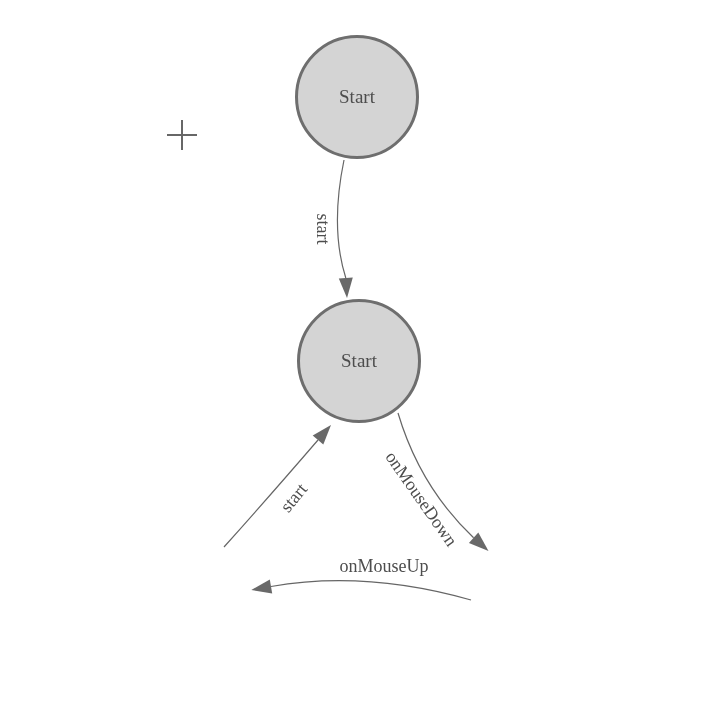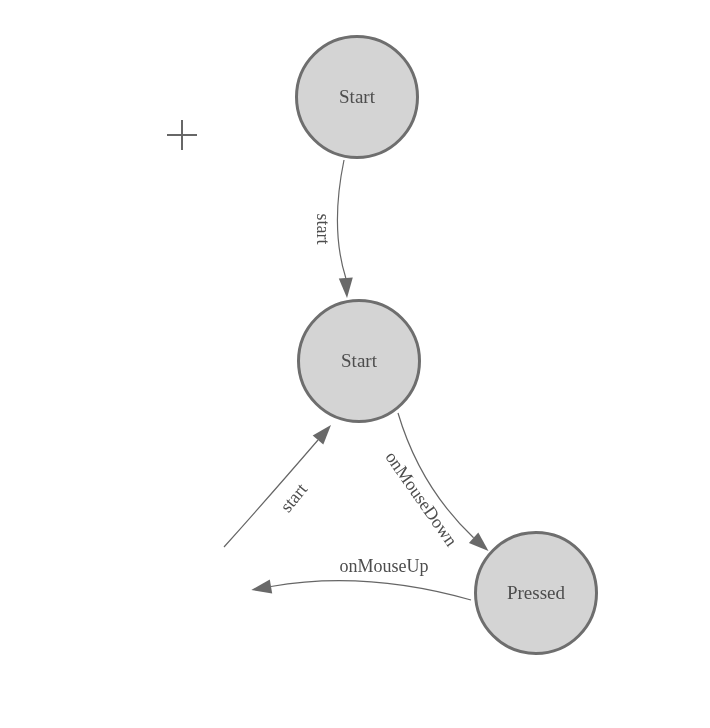--- a/index.html
+++ b/index.html
@@ -100,17 +100,14 @@
   <div class="edge-label" id="label-clicked-ready">start</div>
   <div class="edge-label" id="label-ready-pressed">onMouseDown</div>
   <div class="edge-label" id="label-pressed-clicked">onMouseUp</div>
 
   <div class="node" id="node-start">
     <span>Start</span>
   </div>
   <div class="node" id="node-ready">
     <span>Start</span>
   </div>
-  <div class="node" id="node-pressed">
-    <span>Pressed</span>
-  </div>
 
 </div>
 
 </body></html>

